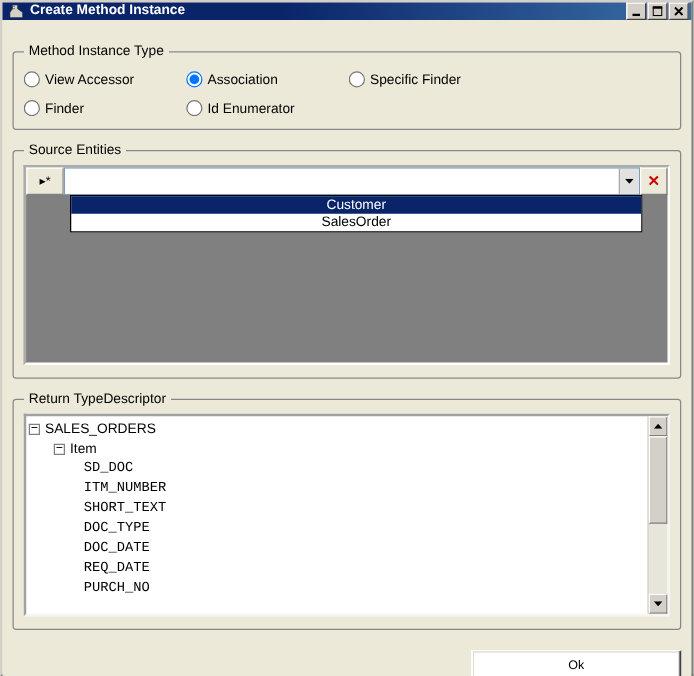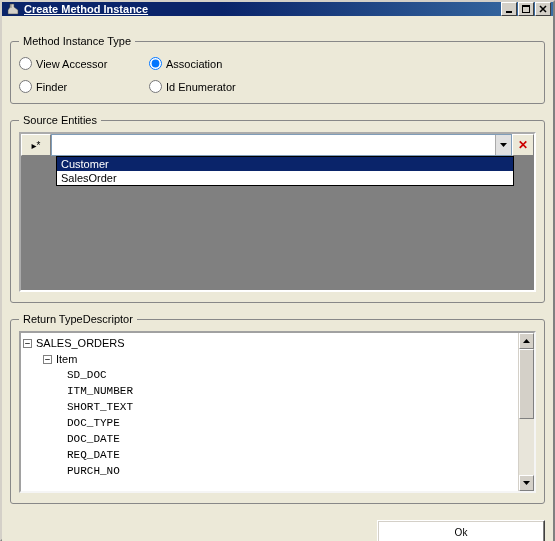--- a/index.html
+++ b/index.html
@@ -18,23 +18,21 @@
   border-left-color: #d4d0c8;
   display: flex;
   flex-direction: column;
   background: #ece9d8;
 }
 .titlebar {
   background: linear-gradient(to right, #0a246a 0%, #0a246a 40%, #3a6ea5 100%);
   color: #fff;
   height: 20px;
   display: flex;
-  align-items: center;
   padding: 0 2px 0 4px;
-  text-decoration: underline;
 }
 .title-icon {
   width: 14px;
   height: 14px;
   margin-right: 4px;
 }
 .titlebar-text {
   font-weight: bold;
   flex: 1;
 }
@@ -140,20 +138,21 @@
   font-weight: bold;
   font-size: 12px;
 }
 .dropdown {
   position: absolute;
   left: 35px;
   top: 22px;
   right: 20px;
   background: #fff;
   border: 1px solid #000;
+  text-align: center;
 }
 .dd-item {
   padding: 1px 4px;
   font-size: 11px;
 }
 .dd-item.selected {
   background: #0a246a;
   color: #fff;
 }
 .tree-area {
@@ -279,20 +278,24 @@
       <legend>Method Instance Type</legend>
       <div class="radios-row1">
         <label class="radio-opt">
           <input type="radio" name="mt" style="">
           <span>View Accessor</span>
         </label>
         <label class="radio-opt">
           <input type="radio" name="mt" checked="" style="">
           <span>Association</span>
         </label>
+        <label class="radio-opt">
+          <input type="radio" name="mt" style="">
+          <span>Specific Finder</span>
+        </label>
       </div>
       <div class="radios-row2">
         <label class="radio-opt">
           <input type="radio" name="mt" style="">
           <span>Finder</span>
         </label>
         <label class="radio-opt">
           <input type="radio" name="mt" style="">
           <span>Id Enumerator</span>
         </label>

